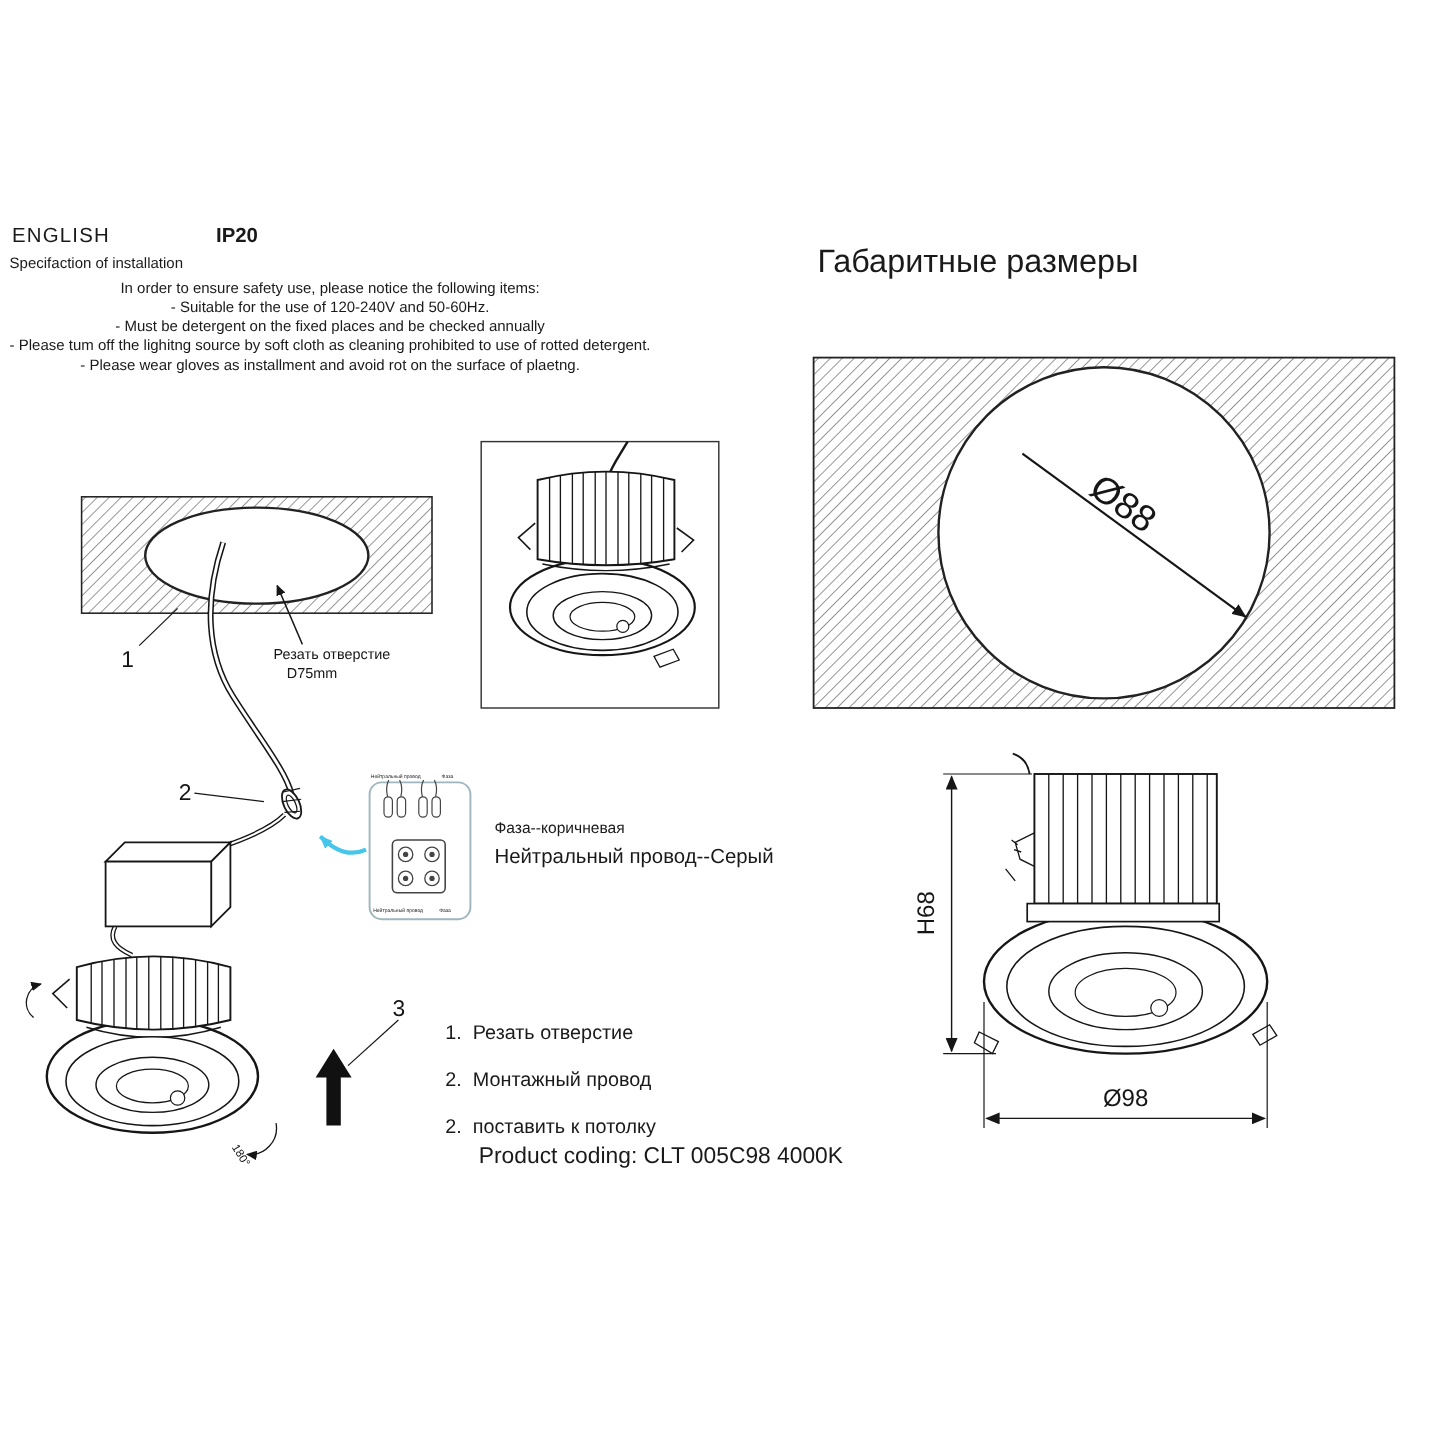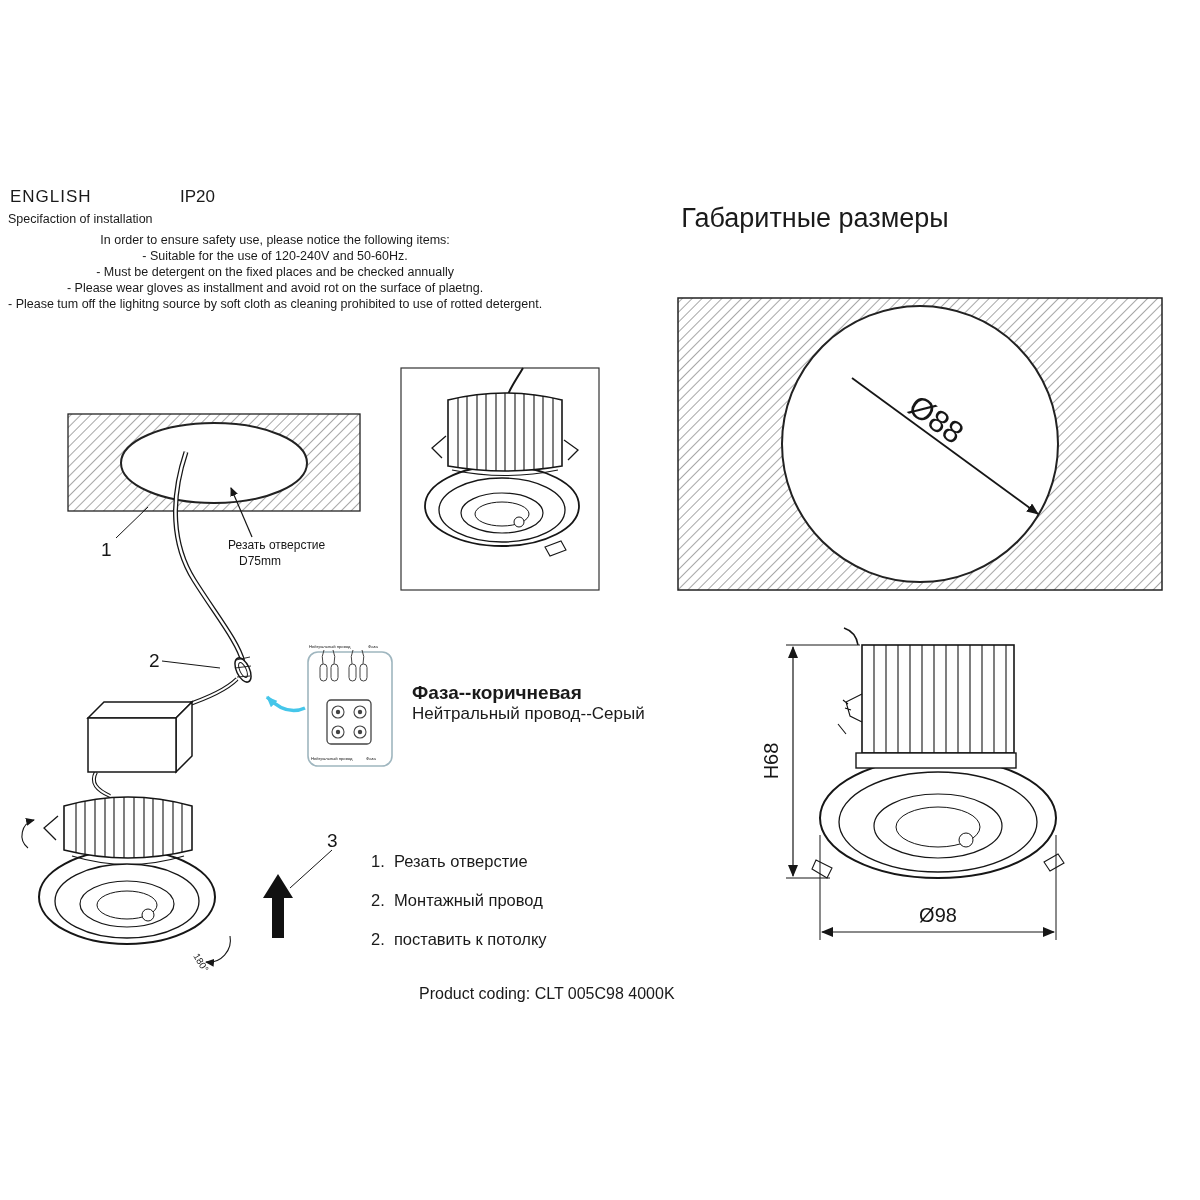--- a/index.html
+++ b/index.html
@@ -2,29 +2,29 @@
 <html><head>
 <meta charset="utf-8">
 <style>
   html,body{margin:0;padding:0;background:#fff;}
   body{width:1200px;height:1200px;position:relative;overflow:hidden;
        font-family:"Liberation Sans","DejaVu Sans",sans-serif;color:#1a1a1a;}
   .abs{position:absolute;}
   svg.art{position:absolute;left:0;top:0;}
   svg text{font-family:"Liberation Sans","DejaVu Sans",sans-serif;fill:#161616;}
   .hdr-lang{left:10px;top:187px;font-size:17px;letter-spacing:1px;}
-  .hdr-ip{left:180px;top:187px;font-size:17px;}
+  .hdr-ip{left:180px;top:187px;font-size:17px;font-weight:bold;}
   .spec-title{left:8px;top:212px;font-size:12.5px;}
   .spec-block{left:8px;top:232px;font-size:12.5px;line-height:16px;text-align:center;}
   .dims-title{left:630px;top:203px;width:370px;text-align:center;font-size:27px;}
-  .phase-label{left:412px;top:682px;font-size:19px;font-weight:bold;}
+  .phase-label{left:412px;top:682px;font-size:13px;font-weight:normal;}
   .neutral-label{left:412px;top:704px;font-size:17px;font-weight:normal;}
   .steps{left:371px;top:834px;font-size:16.5px;line-height:23px;}
   .steps div{white-space:pre;margin-top:16px;}
-  .product-coding{left:419px;top:953px;font-size:16px;margin-top:32px;}
+  .product-coding{left:399px;top:953px;font-size:19px;}
 </style>
 </head>
 <body>
 
 <svg class="art" width="1200" height="1200" viewBox="0 0 1200 1200">
   <defs>
     <pattern id="hatch" patternUnits="userSpaceOnUse" width="7" height="7" patternTransform="rotate(45)">
       <line x1="0" y1="0" x2="0" y2="7" stroke="#3c3c3c" stroke-width="0.9"></line>
     </pattern>
     <marker id="mA" markerWidth="12" markerHeight="10" refX="11" refY="5" orient="auto" markerUnits="userSpaceOnUse">
@@ -167,22 +167,22 @@
 </svg>
 
 <div class="abs hdr-lang">ENGLISH</div>
 <div class="abs hdr-ip">IP20</div>
 <div class="abs spec-title">Specifaction of installation</div>
 
 <div class="abs spec-block">
   <div>In order to ensure safety use, please notice the following items:</div>
   <div>- Suitable for the use of 120-240V and 50-60Hz.</div>
   <div>- Must be detergent on the fixed places and be checked annually</div>
+  <div>- Please tum off the lighitng source by soft cloth as cleaning prohibited to use of rotted detergent.</div>
   <div>- Please wear gloves as installment and avoid rot on the surface of plaetng.</div>
-  <div>- Please tum off the lighitng source by soft cloth as cleaning prohibited to use of rotted detergent.</div>
 </div>
 
 <div class="abs dims-title">Габаритные размеры</div>
 
 <div class="abs phase-label">Фаза--коричневая</div>
 <div class="abs neutral-label">Нейтральный провод--Серый</div>
 
 <div class="abs steps">
   <div>1.  Резать отверстие</div>
   <div>2.  Монтажный провод</div>

